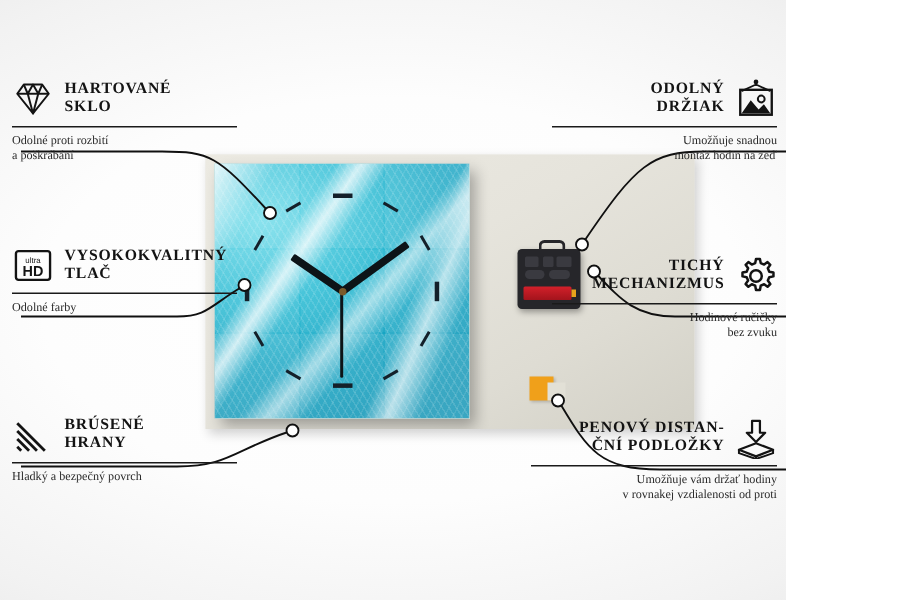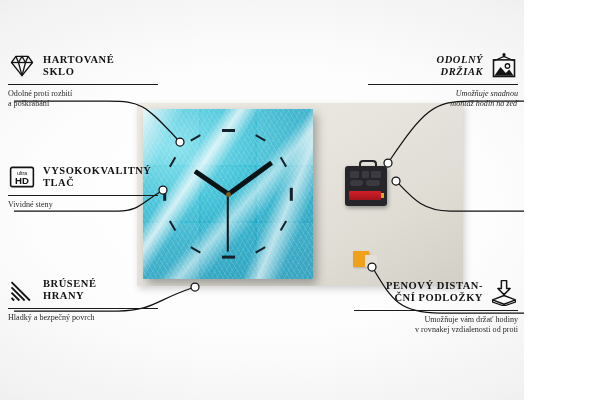--- a/index.html
+++ b/index.html
@@ -196,21 +196,21 @@
         <rect x="3" y="5" width="26" height="22" rx="2" fill="none" stroke="#131313" stroke-width="1.8"></rect>
         <text x="16" y="14" font-family="Liberation Sans, sans-serif" font-size="6" fill="#131313" text-anchor="middle">ultra</text>
         <text x="16" y="24" font-family="Liberation Sans, sans-serif" font-size="11" font-weight="bold" fill="#131313" text-anchor="middle">HD</text>
       </svg>
       <div>
         <div class="f-title">VYSOKOKVALITNÝ</div>
         <div class="f-title">TLAČ</div>
       </div>
     </div>
     <div class="f-rule"></div>
-    <div class="f-desc">Vividné steny</div>
+    <div class="f-desc">Odolné farby</div>
   </div>
 
   <div class="feature left" style="top:276px;">
     <div class="f-head">
       <svg class="f-icon" viewBox="0 0 32 32">
         <g stroke="#131313" stroke-width="2.1" stroke-linecap="butt">
           <path d="M4 7 L25 28"></path>
           <path d="M4 13 L19 28"></path>
           <path d="M4 19 L13 28"></path>
           <path d="M4 25 L7 28"></path>
@@ -218,40 +218,55 @@
       </svg>
       <div>
         <div class="f-title">BRÚSENÉ</div>
         <div class="f-title">HRANY</div>
       </div>
     </div>
     <div class="f-rule"></div>
     <div class="f-desc">Hladký a bezpečný povrch</div>
   </div>
 
-  <div class="feature right" style="top:52px;font-style:italic;">
+  <div class="feature right" style="top:52px;">
     <div class="f-head">
       <svg class="f-icon" viewBox="0 0 32 32">
         <path d="M16 2 L16 6" stroke="#131313" stroke-width="1.4"></path>
         <circle cx="16" cy="3" r="1.8" fill="#131313"></circle>
         <path d="M16 5 L5 10 M16 5 L27 10" stroke="#131313" stroke-width="1.3" fill="none"></path>
         <rect x="4" y="9" width="24" height="19" fill="none" stroke="#131313" stroke-width="1.8"></rect>
         <circle cx="20" cy="16" r="2.6" fill="none" stroke="#131313" stroke-width="1.5"></circle>
         <path d="M5 27 L12 17 L18 24 L22 20 L27 27 Z" fill="#131313"></path>
       </svg>
       <div>
         <div class="f-title">ODOLNÝ</div>
         <div class="f-title">DRŽIAK</div>
       </div>
     </div>
     <div class="f-rule"></div>
     <div class="f-desc">Umožňuje snadnou</div>
     <div class="f-desc">montáž hodin na zeď</div>
   </div>
 
+  <div class="feature right" style="top:170px;">
+    <div class="f-head">
+      <svg class="f-icon" viewBox="0 0 32 32">
+        <path d="M16 3 l3 0 .6 3.2 2.6 1.1 2.6-1.9 2.1 2.1-1.9 2.6 1.1 2.6 3.2 .6 0 3-3.2 .6-1.1 2.6 1.9 2.6-2.1 2.1-2.6-1.9-2.6 1.1-.6 3.2-3 0-.6-3.2-2.6-1.1-2.6 1.9-2.1-2.1 1.9-2.6-1.1-2.6-3.2-.6 0-3 3.2-.6 1.1-2.6-1.9-2.6 2.1-2.1 2.6 1.9 2.6-1.1 .6-3.2 z" fill="none" stroke="#131313" stroke-width="1.9" stroke-linejoin="round"></path>
+        <circle cx="16" cy="16" r="4.4" fill="none" stroke="#131313" stroke-width="1.9"></circle>
+      </svg>
+      <div>
+        <div class="f-title">TICHÝ</div>
+        <div class="f-title">MECHANIZMUS</div>
+      </div>
+    </div>
+    <div class="f-rule"></div>
+    <div class="f-desc">Hodinové ručičky</div>
+    <div class="f-desc">bez zvuku</div>
+  </div>
 
   <div class="feature right" style="top:278px;width:164px;">
     <div class="f-head">
       <svg class="f-icon" viewBox="0 0 32 32">
         <path d="M13 3 h6 v9 h4 l-7 7 -7-7 h4 z" fill="none" stroke="#131313" stroke-width="1.7" stroke-linejoin="round"></path>
         <path d="M16 20 L29 25 L16 30 L3 25 Z" fill="none" stroke="#131313" stroke-width="1.7" stroke-linejoin="round"></path>
         <path d="M3 25 v2.5 L16 32 v-2.5 M29 25 v2.5 L16 32" fill="none" stroke="#131313" stroke-width="1.5"></path>
       </svg>
       <div>
         <div class="f-title">PENOVÝ DISTAN-</div>

